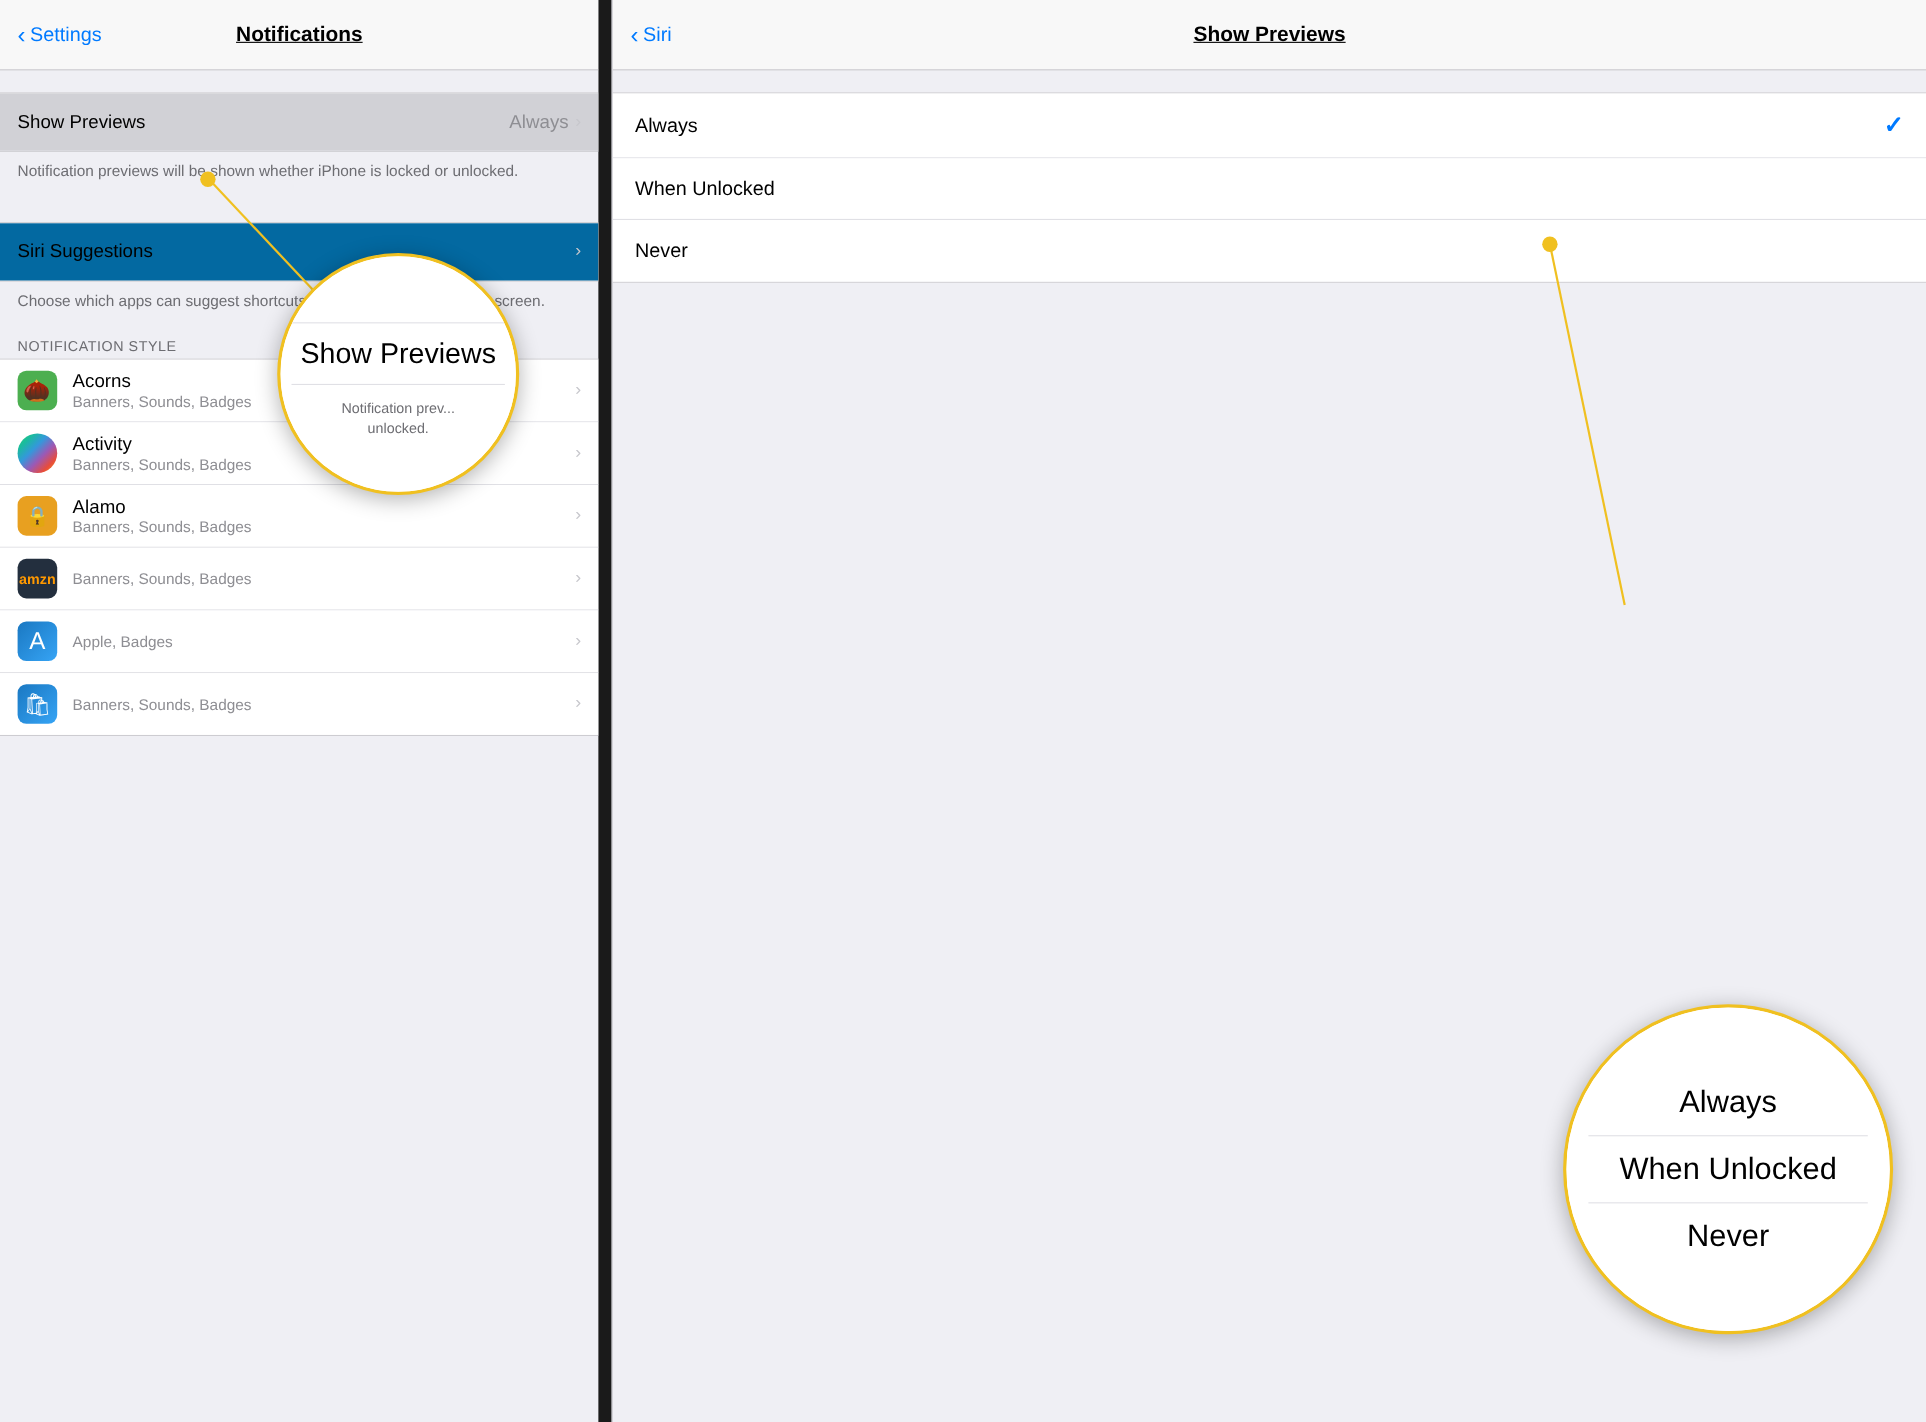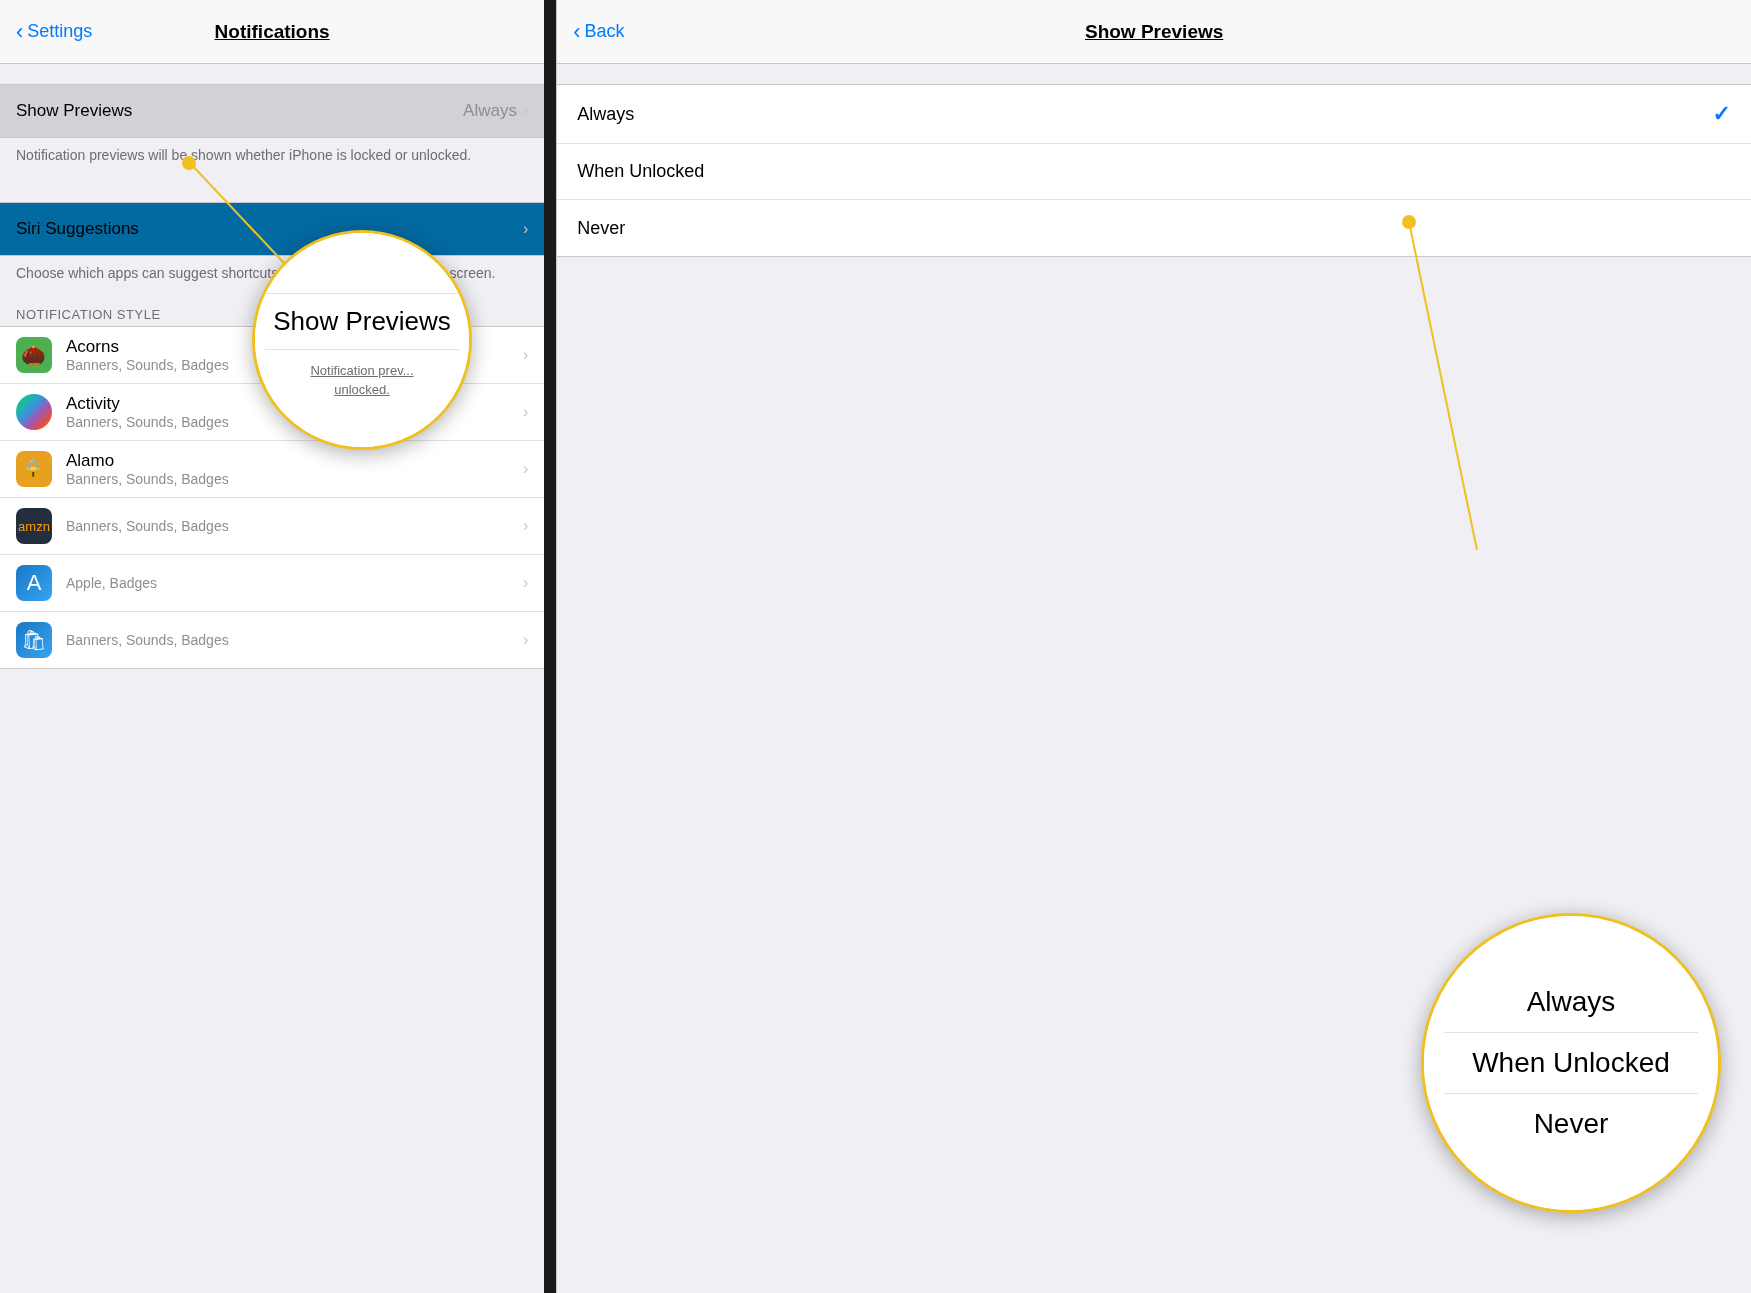--- a/index.html
+++ b/index.html
@@ -259,21 +259,20 @@
       height: 1px;
       background: #e0e0e5;
       margin: 12px 0;
     }
 
     .magnifier-sub {
       font-size: 13px;
       color: #6d6d72;
       text-align: center;
       line-height: 1.4;
-      text-decoration: underline;
     }
 
     
     .right-magnifier {
       width: 300px;
       height: 300px;
       right: 30px;
       bottom: 80px;
     }
 
@@ -391,21 +390,21 @@
     <div class="app-list-item">
       <div class="app-icon icon-alamo" style="background:#e8a020; color:#fff; font-size:18px;">🔒</div>
       <div class="app-info">
         <div class="app-name">Alamo</div>
         <div class="app-detail">Banners, Sounds, Badges</div>
       </div>
       <span class="chevron-right">›</span>
     </div>
 
     <div class="app-list-item">
-      <div class="app-icon icon-amazon" style="background:#232f3e; color:#ff9900; font-size:13px; font-weight:400;">amzn</div>
+      <div class="app-icon icon-amazon" style="background:#232f3e; color:#ff9900; font-size:13px; font-weight:700;">amzn</div>
       <div class="app-info">
         <div class="app-detail">Banners, Sounds, Badges</div>
       </div>
       <span class="chevron-right">›</span>
     </div>
 
     <div class="app-list-item">
       <div class="app-icon icon-appstore" style="background: linear-gradient(135deg,#1a78c2,#36a4f5); color:#fff; font-size:22px;">A</div>
       <div class="app-info">
         <div class="app-detail">Apple, Badges</div>
@@ -438,21 +437,21 @@
   </svg>
 </div>
 
 <div class="divider"></div>
 
 <div class="right-panel">
 
   <div class="nav-bar">
     <div class="nav-back">
       <span class="nav-back-chevron">‹</span>
-      <span>Back</span>
+      <span>Siri</span>
     </div>
     <div class="nav-title">Show Previews</div>
   </div>
 
   <div class="spacer-top"></div>
 
   <div class="list-group">
 
     <div class="option-item">
       <span class="option-label">Always</span>

